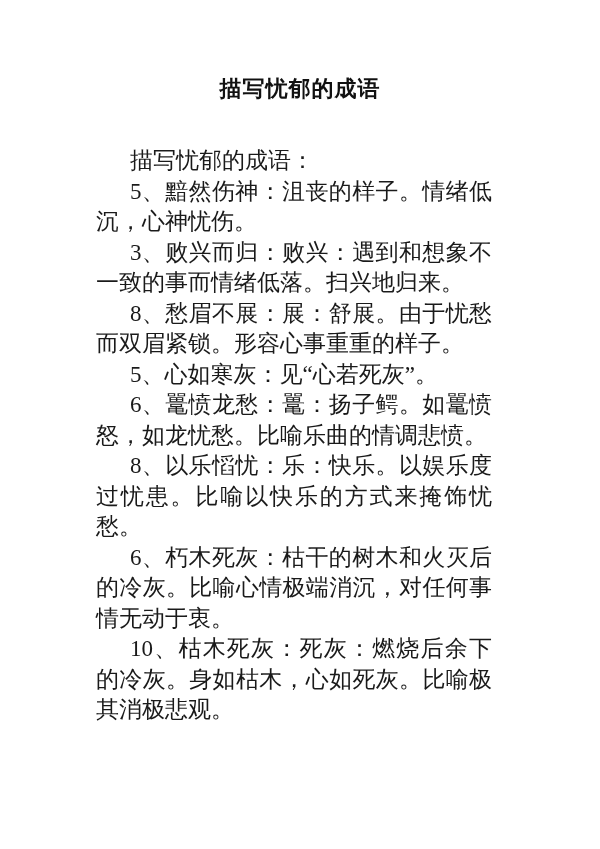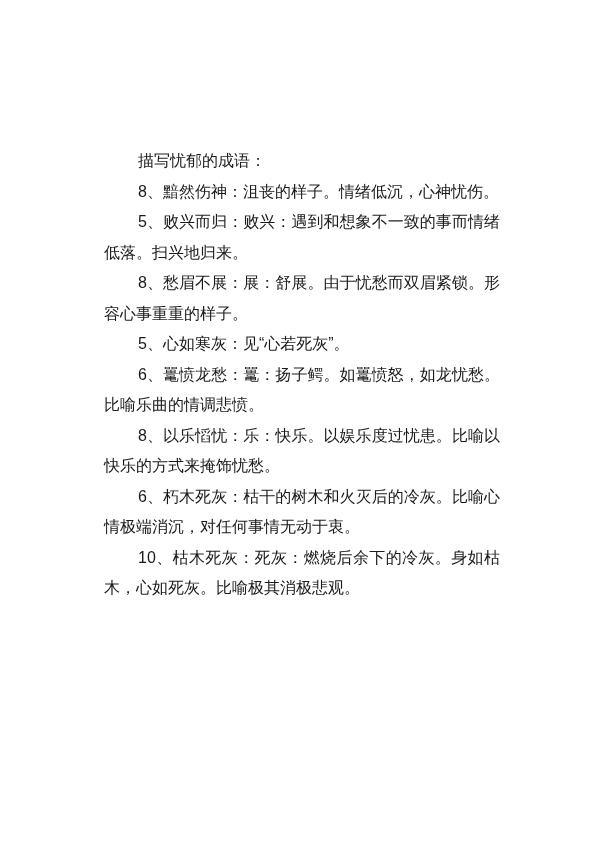--- a/index.html
+++ b/index.html
@@ -4,34 +4,35 @@
   <style>
     html, body { margin:0; padding:0; background:#ffffff; }
     body { width:600px; height:849px; position:relative; overflow:hidden; }
     .page { position:absolute; left:0; top:0; width:600px; height:849px; background:#fff; }
     .title {
       position:absolute; top:74px; left:0; width:600px; text-align:center;
       font-family:"DejaVu Sans", sans-serif; font-weight:bold; font-size:22px;
       color:#111; letter-spacing:1px;
     }
     .body {
-      position:absolute; top:146px; left:104px; width:396px;
-      font-family:Liberation Sans, sans-serif; font-size:16px; line-height:30.5px;
+      position:absolute; top:146px; left:96px; width:396px;
+      font-family:Liberation Serif, serif; font-size:23px; line-height:30.5px;
       color:#1a1a1a; text-align:justify;
     }
     .para { margin:0; text-indent:34px; }
   </style>
 </head>
 <body>
 
 <div class="page">
+  <div class="title">描写忧郁的成语</div>
   <div class="body">
     <p class="para">描写忧郁的成语：</p>
-    <p class="para">8、黯然伤神：沮丧的样子。情绪低沉，心神忧伤。</p>
-    <p class="para">5、败兴而归：败兴：遇到和想象不一致的事而情绪低落。扫兴地归来。</p>
+    <p class="para">5、黯然伤神：沮丧的样子。情绪低沉，心神忧伤。</p>
+    <p class="para">3、败兴而归：败兴：遇到和想象不一致的事而情绪低落。扫兴地归来。</p>
     <p class="para">8、愁眉不展：展：舒展。由于忧愁而双眉紧锁。形容心事重重的样子。</p>
     <p class="para">5、心如寒灰：见“心若死灰”。</p>
     <p class="para">6、鼍愤龙愁：鼍：扬子鳄。如鼍愤怒，如龙忧愁。比喻乐曲的情调悲愤。</p>
     <p class="para">8、以乐慆忧：乐：快乐。以娱乐度过忧患。比喻以快乐的方式来掩饰忧愁。</p>
     <p class="para">6、朽木死灰：枯干的树木和火灭后的冷灰。比喻心情极端消沉，对任何事情无动于衷。</p>
     <p class="para">10、枯木死灰：死灰：燃烧后余下的冷灰。身如枯木，心如死灰。比喻极其消极悲观。</p>
   </div>
 </div>
 
 </body></html>

